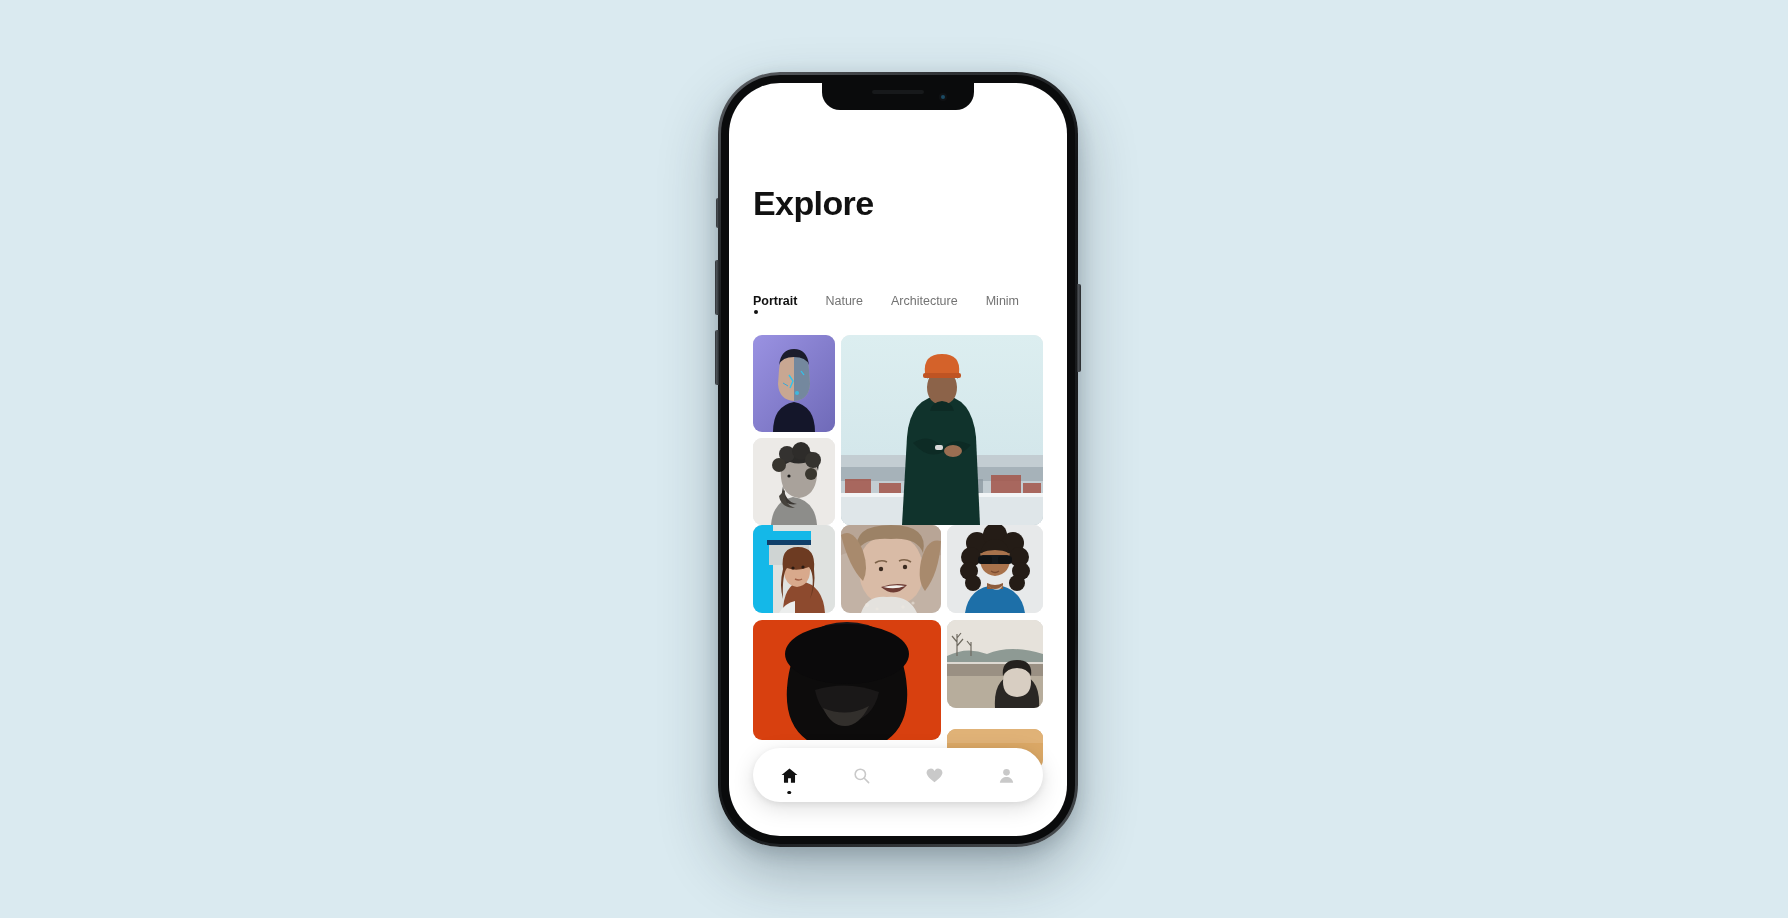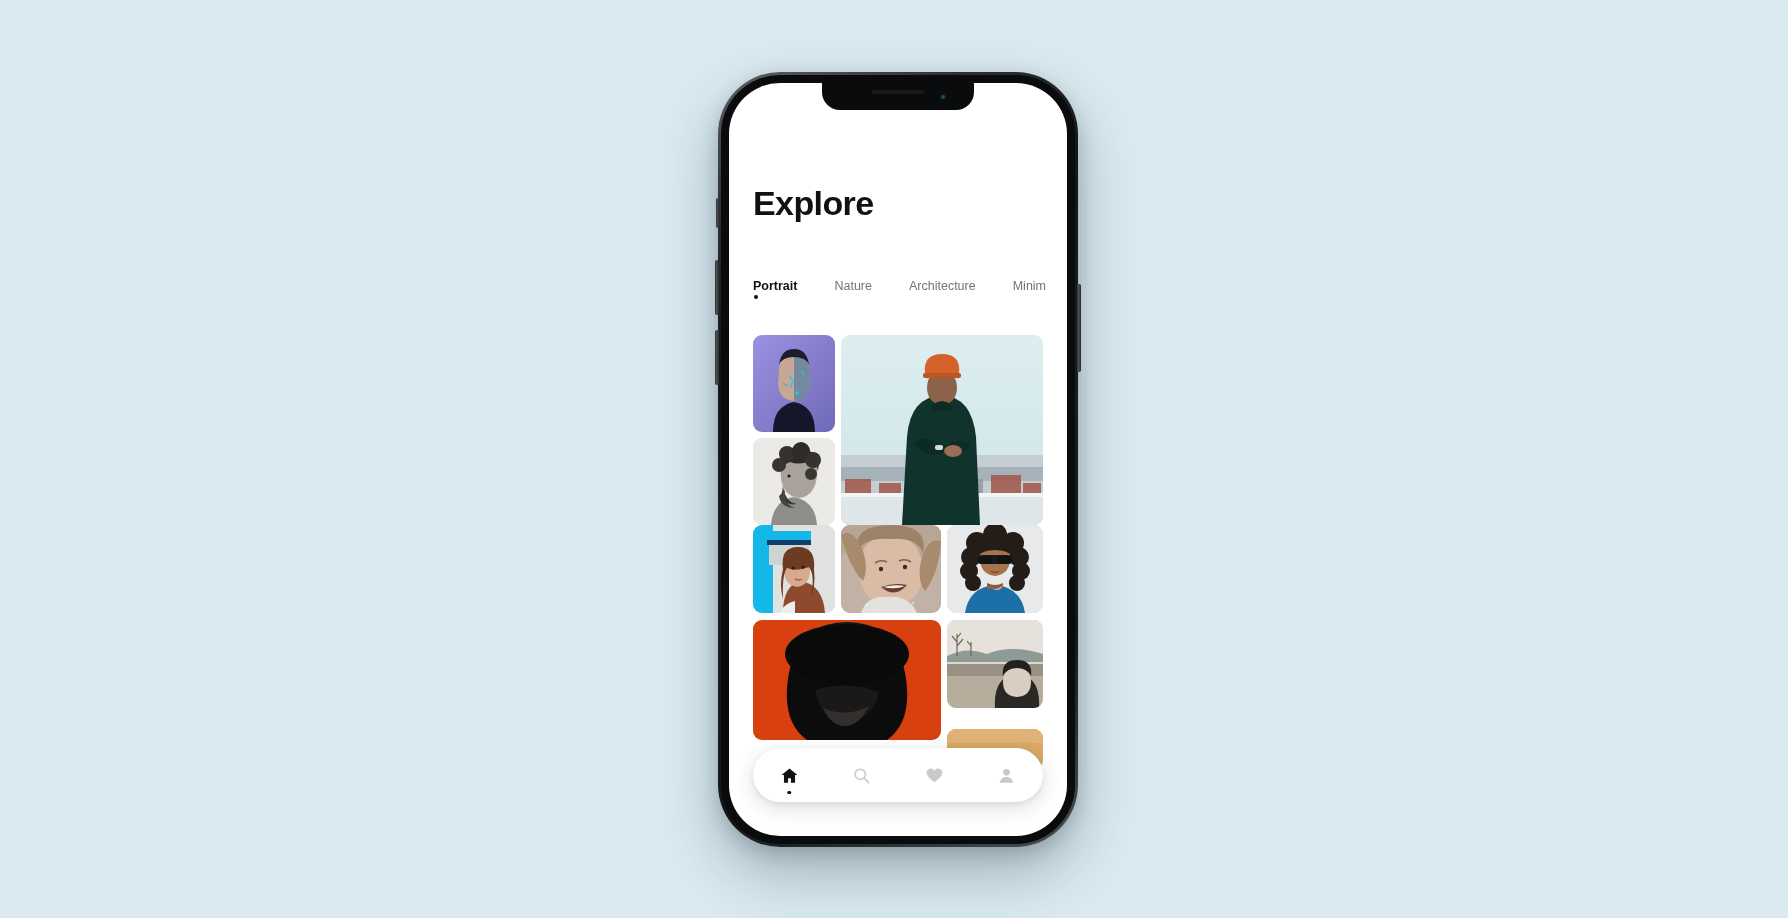--- a/index.html
+++ b/index.html
@@ -123,23 +123,23 @@
     font-weight: bold;
     color: #111111;
     letter-spacing: -0.6px;
     line-height: 1;
   }
 
   
   .tabs {
     position: absolute;
     left: 24px;
-    top: 197px;
-    display: flex;
-    gap: 37px;
+    top: 212px;
+    display: flex;
+    gap: 28px;
     white-space: nowrap;
   }
   .tab {
     position: relative;
     font-size: 12.5px;
     color: #737373;
     line-height: 1;
     padding-bottom: 2px;
   }
   .tab.is-active {

